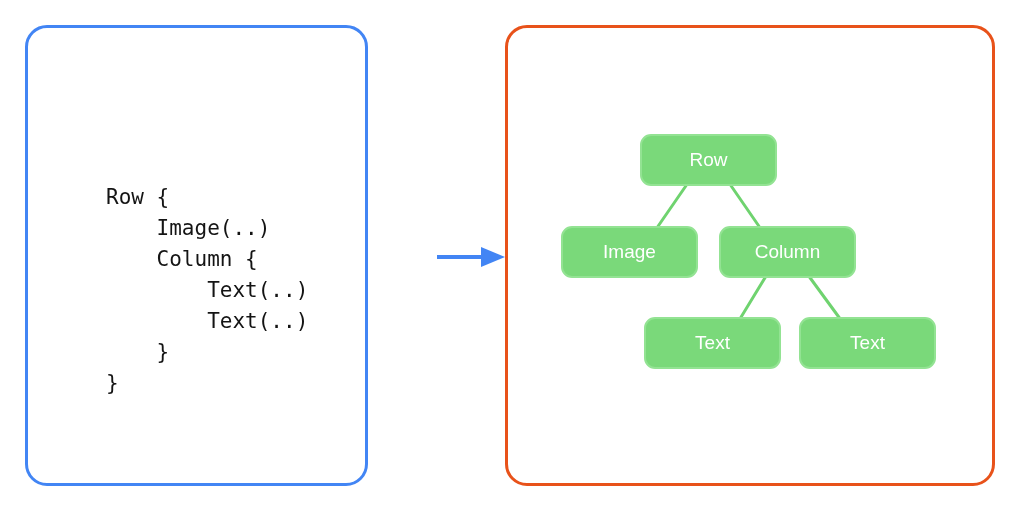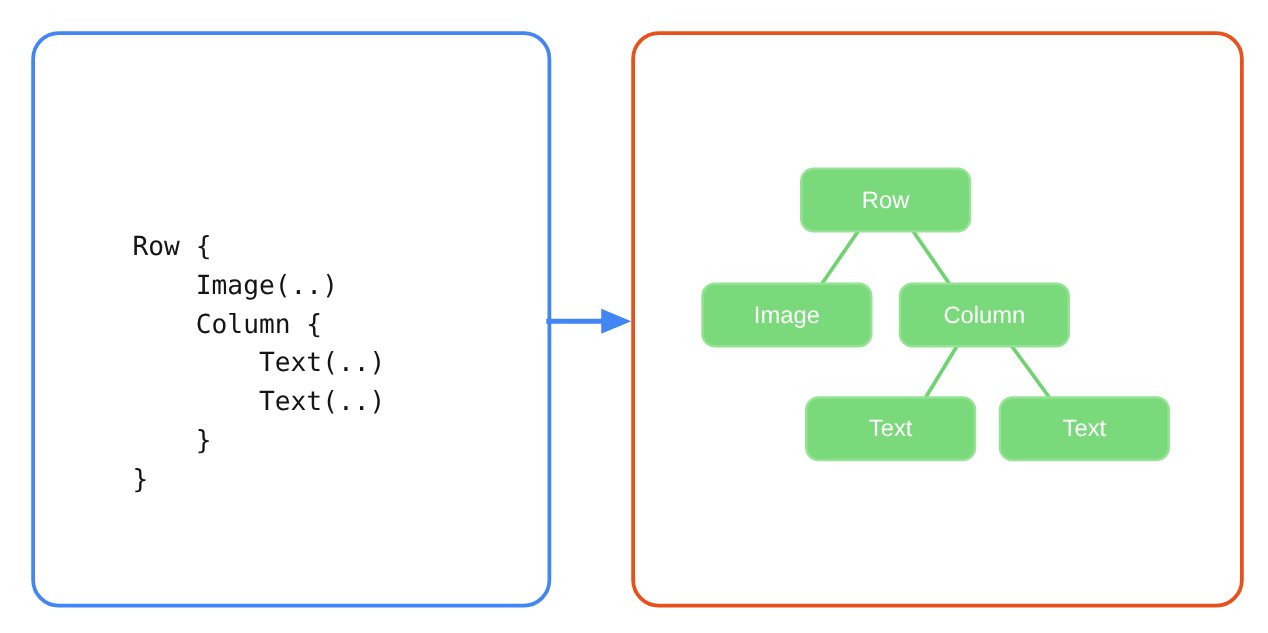--- a/index.html
+++ b/index.html
@@ -25,21 +25,21 @@
   
   .panel {
     position: absolute;
     background: #ffffff;
     box-sizing: border-box;
     border-radius: 22px;
   }
   #code-panel {
     left: 25px;
     top: 25px;
-    width: 416px;
+    width: 343px;
     height: 461px;
     border: 3px solid #4285f4;
   }
   #tree-panel {
     left: 505px;
     top: 25px;
     width: 490px;
     height: 461px;
     border: 3px solid #e8521a;
   }

